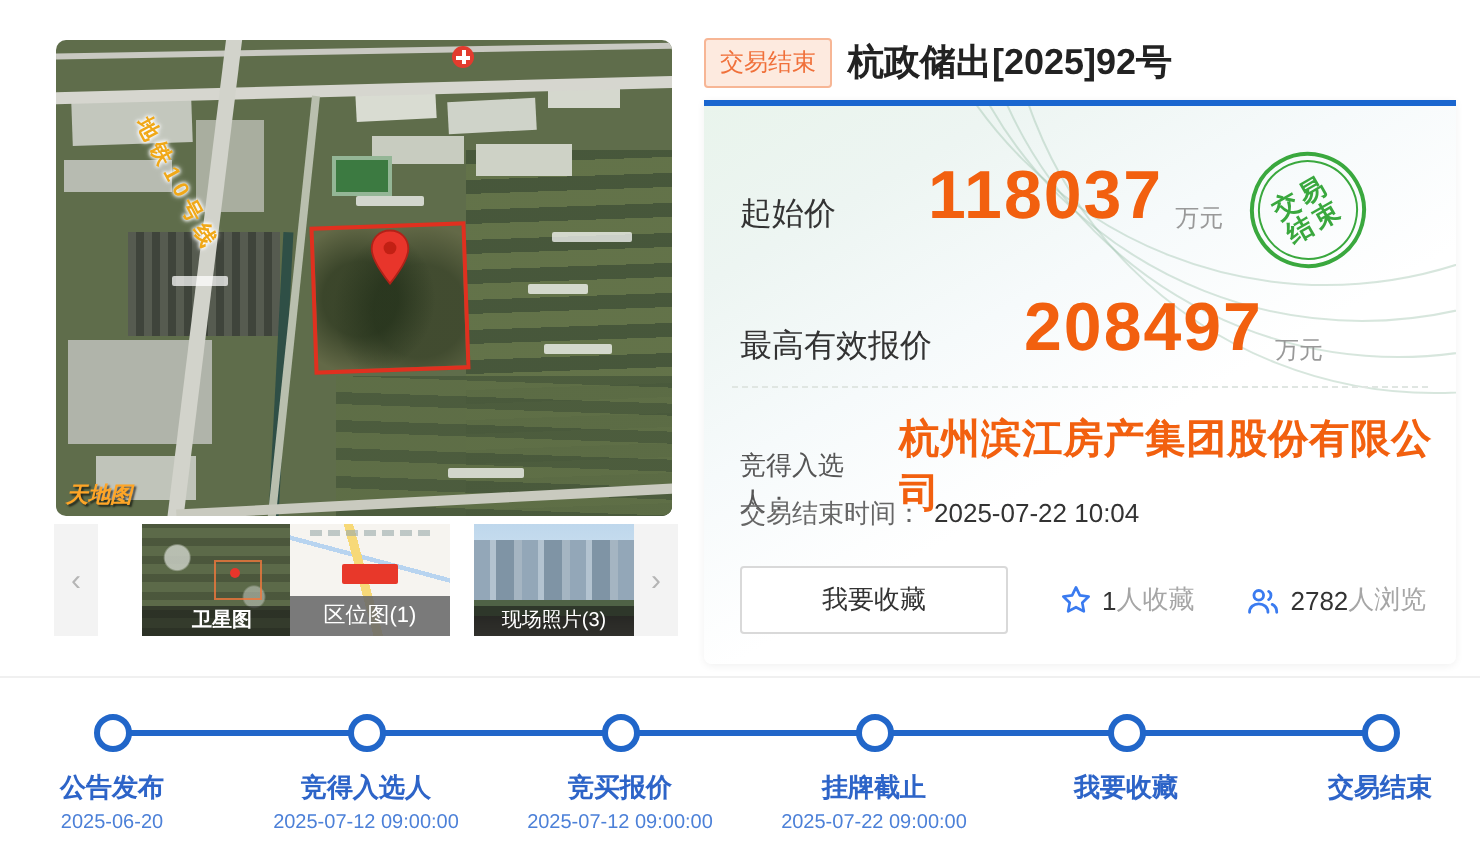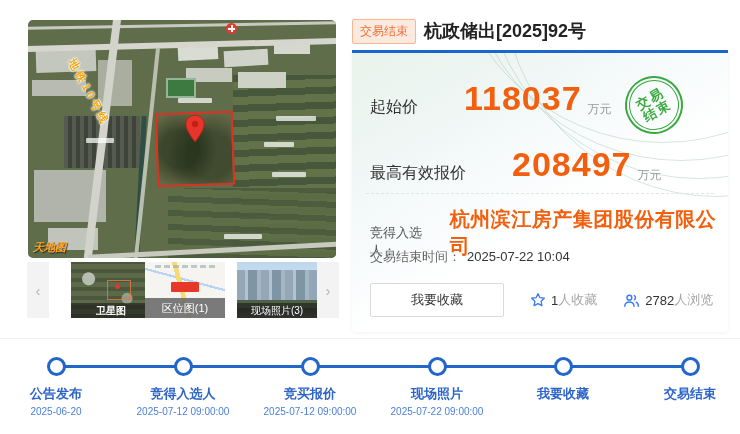--- a/index.html
+++ b/index.html
@@ -287,21 +287,21 @@
       <div class="tl-label">竞得入选人</div>
       <div class="tl-date">2025-07-12 09:00:00</div>
     </div>
     <div class="tl-step" style="left:310px">
       <div class="tl-circle"></div>
       <div class="tl-label">竞买报价</div>
       <div class="tl-date">2025-07-12 09:00:00</div>
     </div>
     <div class="tl-step" style="left:437px">
       <div class="tl-circle"></div>
-      <div class="tl-label">现场照片</div>
+      <div class="tl-label">挂牌截止</div>
       <div class="tl-date">2025-07-22 09:00:00</div>
     </div>
     <div class="tl-step" style="left:563px">
       <div class="tl-circle"></div>
       <div class="tl-label">我要收藏</div>
       <div class="tl-date"></div>
     </div>
     <div class="tl-step" style="left:690px">
       <div class="tl-circle"></div>
       <div class="tl-label">交易结束</div>

